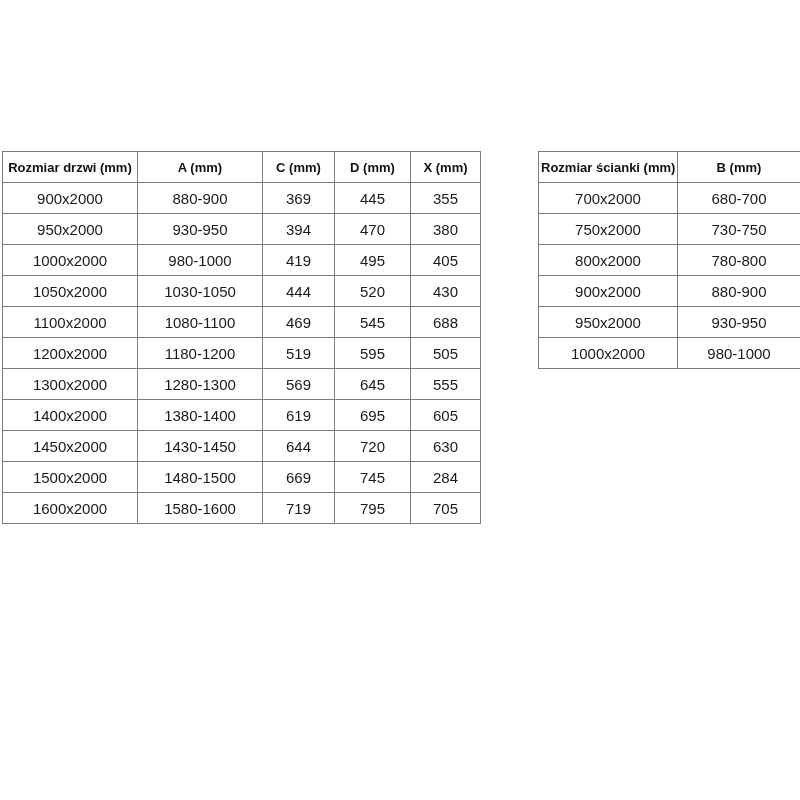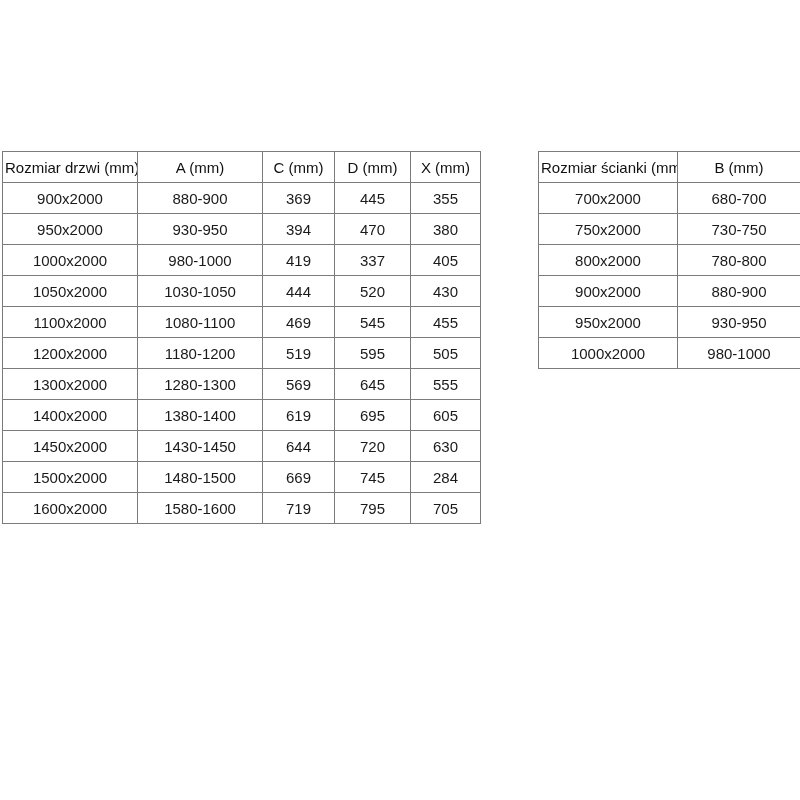--- a/index.html
+++ b/index.html
@@ -34,22 +34,22 @@
     height: 30px;
     overflow: hidden;
     white-space: nowrap;
   }
   .spec-table td {
     font-size: 15px;
     font-weight: normal;
     color: #1a1a1a;
   }
   .spec-table th {
-    font-size: 15px;
-    font-weight: normal;
+    font-size: 13px;
+    font-weight: bold;
     color: #111111;
   }
   .spec-table.left-table {
     left: 2px;
     top: 151px;
     width: 478px;
   }
   .spec-table.right-table {
     left: 538px;
     top: 151px;
@@ -90,36 +90,36 @@
           <td>950x2000</td>
           <td>930-950</td>
           <td>394</td>
           <td>470</td>
           <td>380</td>
         </tr>
         <tr>
           <td>1000x2000</td>
           <td>980-1000</td>
           <td>419</td>
-          <td>337</td>
+          <td>495</td>
           <td>405</td>
         </tr>
         <tr>
           <td>1050x2000</td>
           <td>1030-1050</td>
           <td>444</td>
           <td>520</td>
           <td>430</td>
         </tr>
         <tr>
           <td>1100x2000</td>
           <td>1080-1100</td>
           <td>469</td>
           <td>545</td>
-          <td>455</td>
+          <td>688</td>
         </tr>
         <tr>
           <td>1200x2000</td>
           <td>1180-1200</td>
           <td>519</td>
           <td>595</td>
           <td>505</td>
         </tr>
         <tr>
           <td>1300x2000</td>

